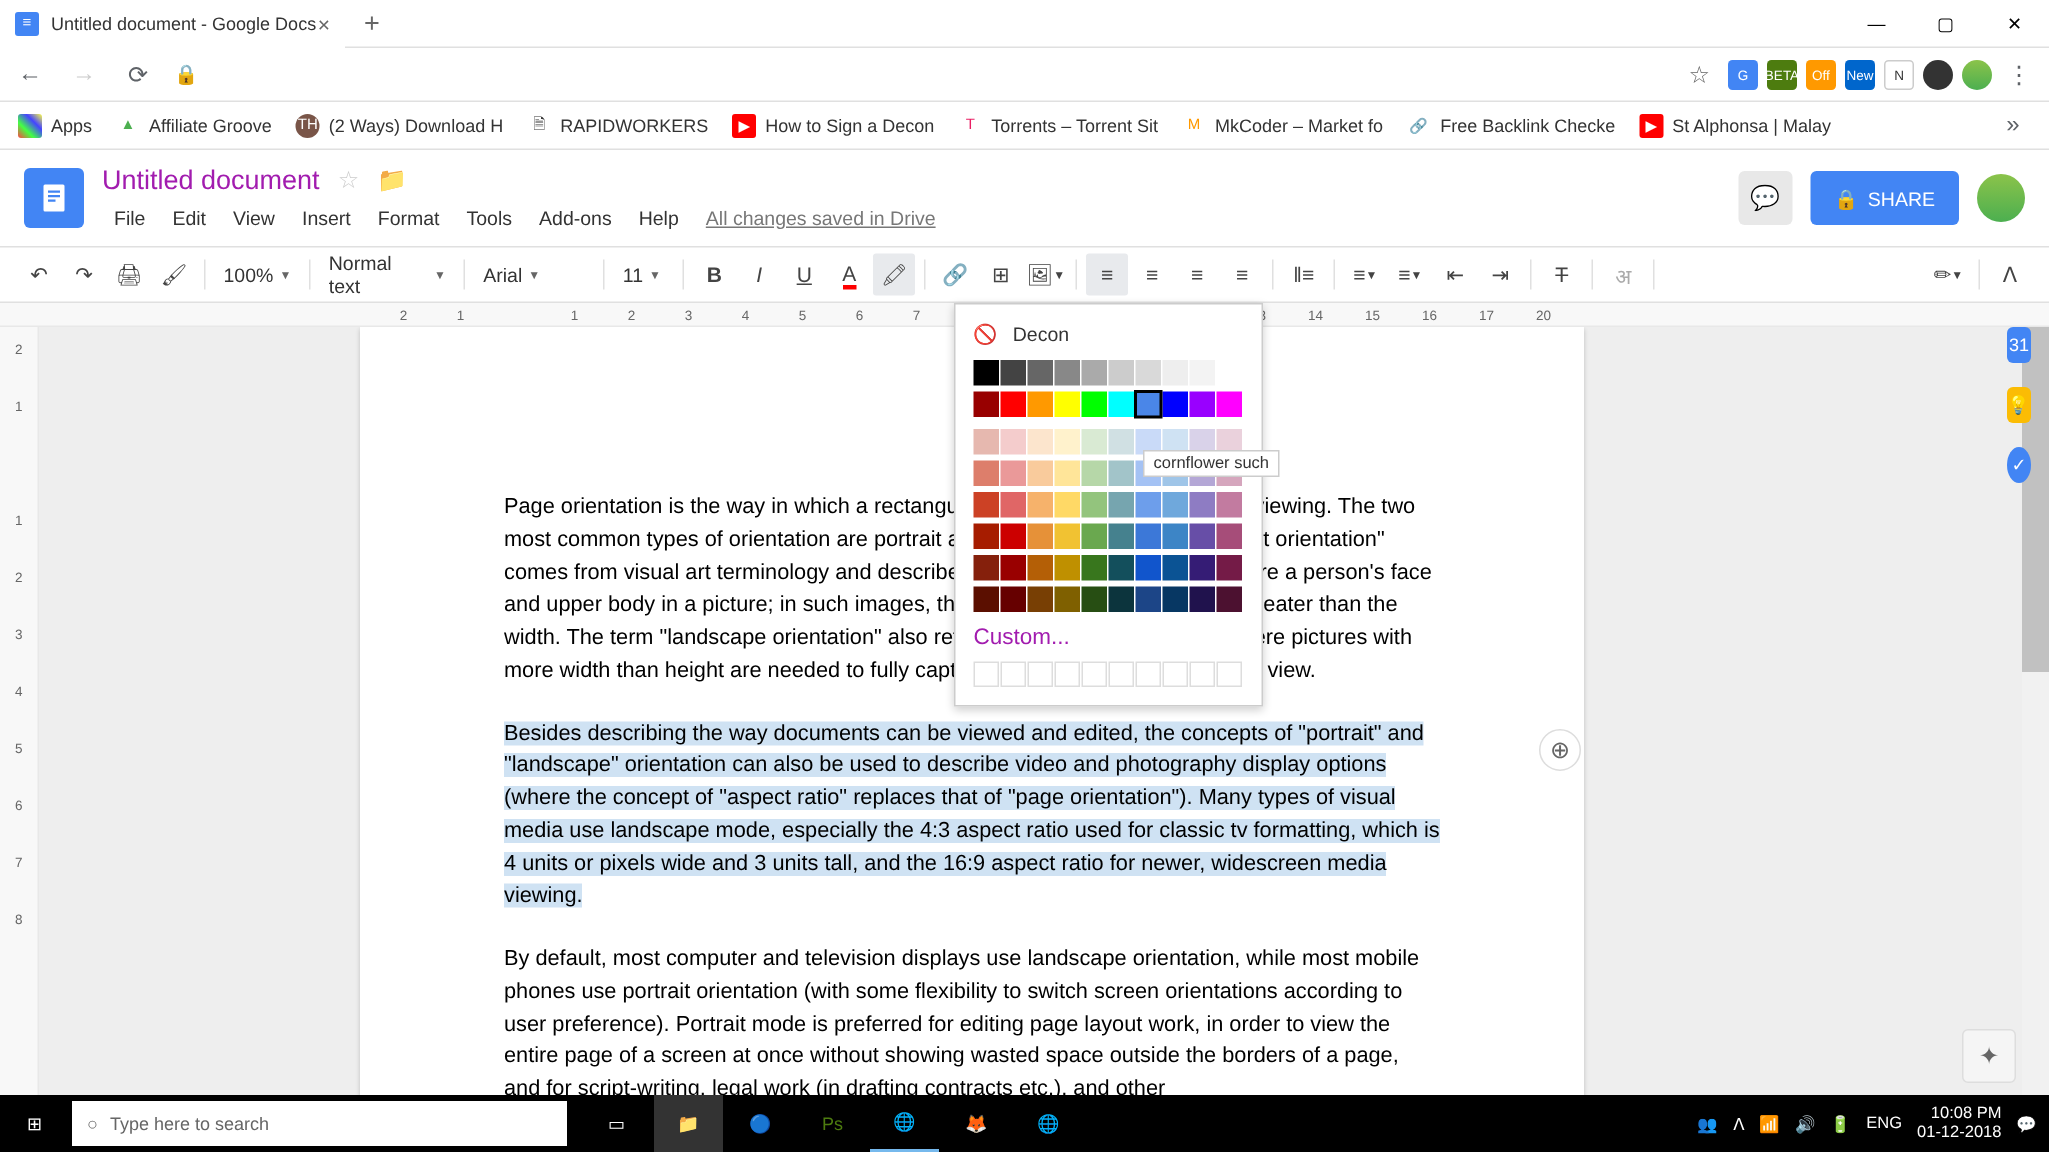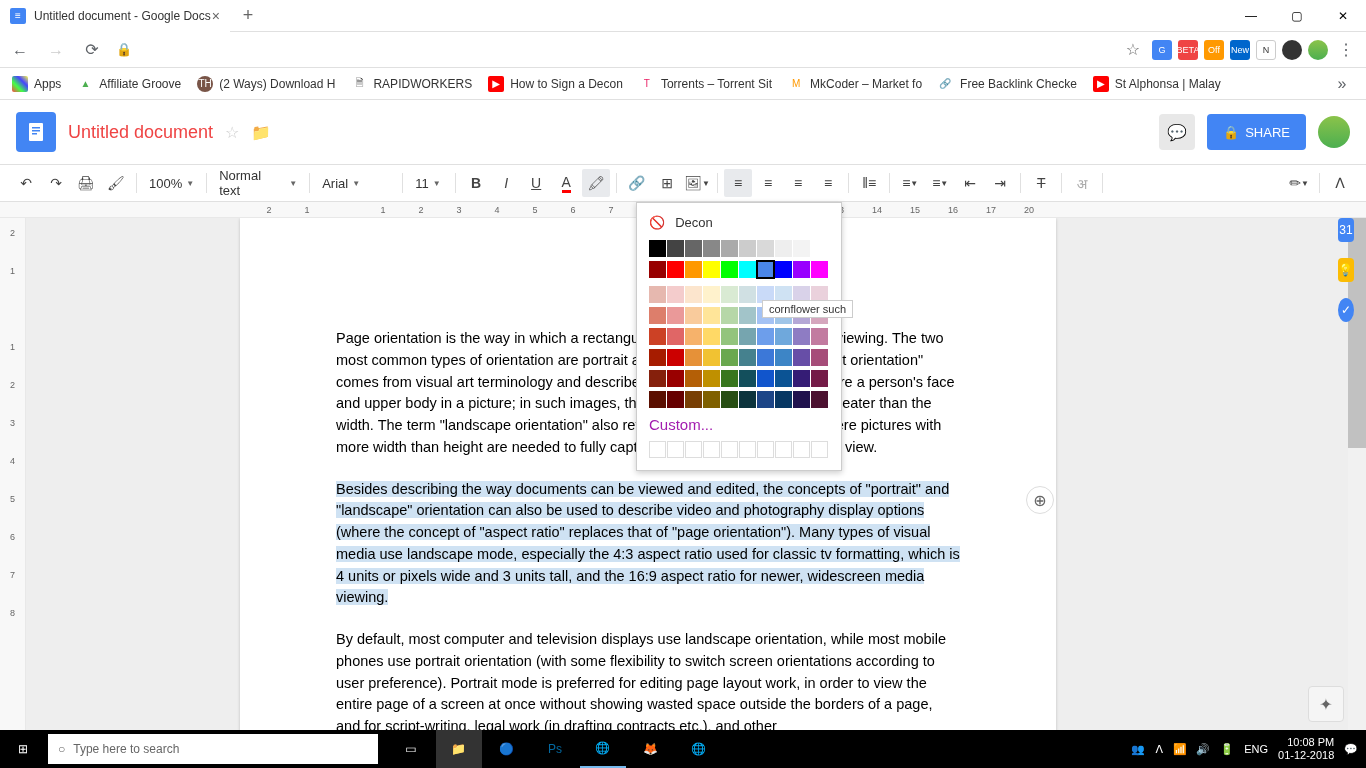--- a/index.html
+++ b/index.html
@@ -18,21 +18,21 @@
 .ext-icons{display:flex;gap:6px;align-items:center}
 .ext-icon{width:20px;height:20px;border-radius:3px;display:flex;align-items:center;justify-content:center;font-size:9px;color:#fff}
 .bookbar{height:32px;display:flex;align-items:center;padding:0 12px;gap:16px;border-bottom:1px solid #e0e0e0;font-size:12px;color:#333}
 .bm{display:flex;align-items:center;gap:6px;white-space:nowrap}
 .bm-icon{width:16px;height:16px;border-radius:2px;display:flex;align-items:center;justify-content:center;font-size:10px}
 .docs-header{height:64px;display:flex;align-items:center;padding:8px 16px;gap:12px}
 .docs-logo{width:40px;height:40px;background:#4285f4;border-radius:4px;display:flex;align-items:center;justify-content:center}
 .docs-logo svg{width:24px;height:24px}
 .docs-title-area{flex:1}
 .docs-title-row{display:flex;align-items:center;gap:12px;height:26px}
-.docs-title{font-size:18px;color:#ef4444}
+.docs-title{font-size:18px;color:#a21caf}
 .star{color:#ccc;font-size:16px}
 .folder{color:#999;font-size:16px}
 .docs-menu{display:flex;gap:2px;height:24px;align-items:center}
 .menu-item{padding:4px 8px;font-size:13px;color:#333;cursor:pointer}
 .saved{font-size:13px;color:#777;text-decoration:underline;margin-left:8px}
 .comment-btn{width:36px;height:36px;background:#e8e8e8;border-radius:4px;display:flex;align-items:center;justify-content:center;color:#666}
 .share-btn{height:36px;background:#4285f4;color:#fff;border-radius:4px;padding:0 16px;display:flex;align-items:center;gap:6px;font-size:13px;font-weight:500}
 .avatar{width:32px;height:32px;border-radius:50%;background:linear-gradient(#8bc34a,#4caf50)}
 .toolbar{height:38px;border-top:1px solid #e0e0e0;border-bottom:1px solid #e0e0e0;display:flex;align-items:center;padding:0 12px;gap:2px}
 .tbtn{min-width:28px;height:28px;display:flex;align-items:center;justify-content:center;color:#444;font-size:14px;cursor:pointer;border-radius:2px}
@@ -91,21 +91,21 @@
 <div class="addrbar">
   <div class="navbtn">←</div>
   <div class="navbtn" style="color:#ccc">→</div>
   <div class="navbtn">⟳</div>
   <div class="url">
     <span class="lock">🔒</span>
   </div>
   <span style="color:#666">☆</span>
   <div class="ext-icons">
     <div class="ext-icon" style="background:#4285f4">G</div>
-    <div class="ext-icon" style="background:#ef4444">BETA</div>
+    <div class="ext-icon" style="background:#4d7c0f">BETA</div>
     <div class="ext-icon" style="background:#f90">Off</div>
     <div class="ext-icon" style="background:#06c">New</div>
     <div class="ext-icon" style="background:#fff;border:1px solid #ccc;color:#333">N</div>
     <div class="ext-icon" style="background:#333;border-radius:50%"></div>
     <div class="ext-icon" style="background:linear-gradient(#8bc34a,#4caf50);border-radius:50%"></div>
     <div class="navbtn">⋮</div>
   </div>
 </div>
 
 <div class="bookbar">
@@ -155,20 +155,31 @@
         <rect x="8" y="7" width="8" height="1.5" fill="#4285f4"></rect>
         <rect x="8" y="10" width="8" height="1.5" fill="#4285f4"></rect>
         <rect x="8" y="13" width="5" height="1.5" fill="#4285f4"></rect>
       </svg>
   </div>
   <div class="docs-title-area">
     <div class="docs-title-row">
       <span class="docs-title">Untitled document</span>
       <span class="star">☆</span>
       <span class="folder">📁</span>
+    </div>
+    <div class="docs-menu">
+      <span class="menu-item">File</span>
+      <span class="menu-item">Edit</span>
+      <span class="menu-item">View</span>
+      <span class="menu-item">Insert</span>
+      <span class="menu-item">Format</span>
+      <span class="menu-item">Tools</span>
+      <span class="menu-item">Add-ons</span>
+      <span class="menu-item">Help</span>
+      <span class="saved">All changes saved in Drive</span>
     </div>
   </div>
   <div class="comment-btn">💬</div>
   <div class="share-btn">
     <span>🔒</span>
     <span>SHARE</span>
   </div>
   <div class="avatar"></div>
 </div>
 
@@ -419,21 +430,21 @@
 <div class="taskbar">
   <div class="start">⊞</div>
   <div class="search">
     <span>○</span>
     <span>Type here to search</span>
   </div>
   <div class="task-icons">
     <div class="task-icon">▭</div>
     <div class="task-icon" style="background:#333">📁</div>
     <div class="task-icon">🔵</div>
-    <div class="task-icon" style="color:#0369a1">Ps</div>
+    <div class="task-icon" style="color:#4d7c0f">Ps</div>
     <div class="task-icon" style="border-bottom:2px solid #76b9ed">🌐</div>
     <div class="task-icon">🦊</div>
     <div class="task-icon">🌐</div>
   </div>
   <div class="tray">
     <span>👥</span>
     <span>ᐱ</span>
     <span>📶</span>
     <span>🔊</span>
     <span>🔋</span>

